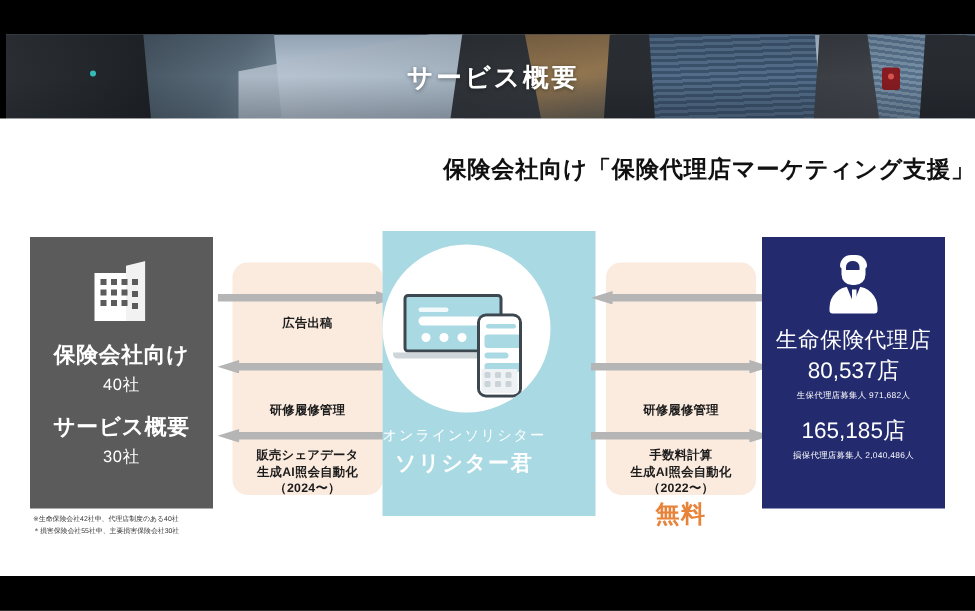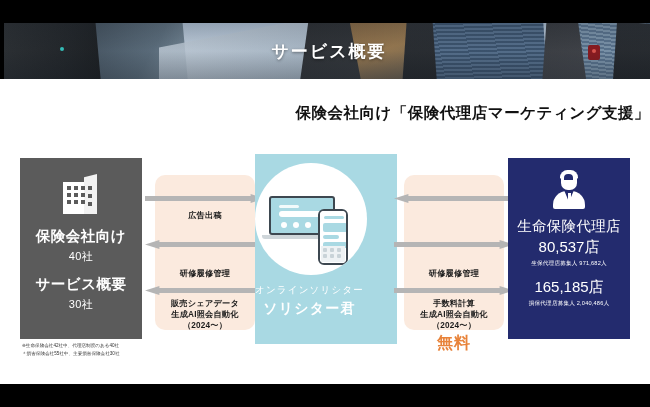--- a/index.html
+++ b/index.html
@@ -328,21 +328,21 @@
       </div>
     </div>
 
     <div class="arrow-panel ap-right">
       <div class="arrow arrow-left arr-r1"></div>
       <div class="arrow arrow-right arr-r2"></div>
       <div class="arrow-label al2">研修履修管理</div>
       <div class="arrow arrow-right arr-r3"></div>
       <div class="arrow-label al3" style="white-space:pre-line;">手数料計算
 生成AI照会自動化
-（2024〜）</div>
+（2022〜）</div>
     </div>
 
     <div class="free-label">無料</div>
 
     <div class="card-right">
       <div class="icon-person">
         <div class="head"></div>
         <div class="hair"></div>
         <div class="hairgap"></div>
         <div class="body"></div>

